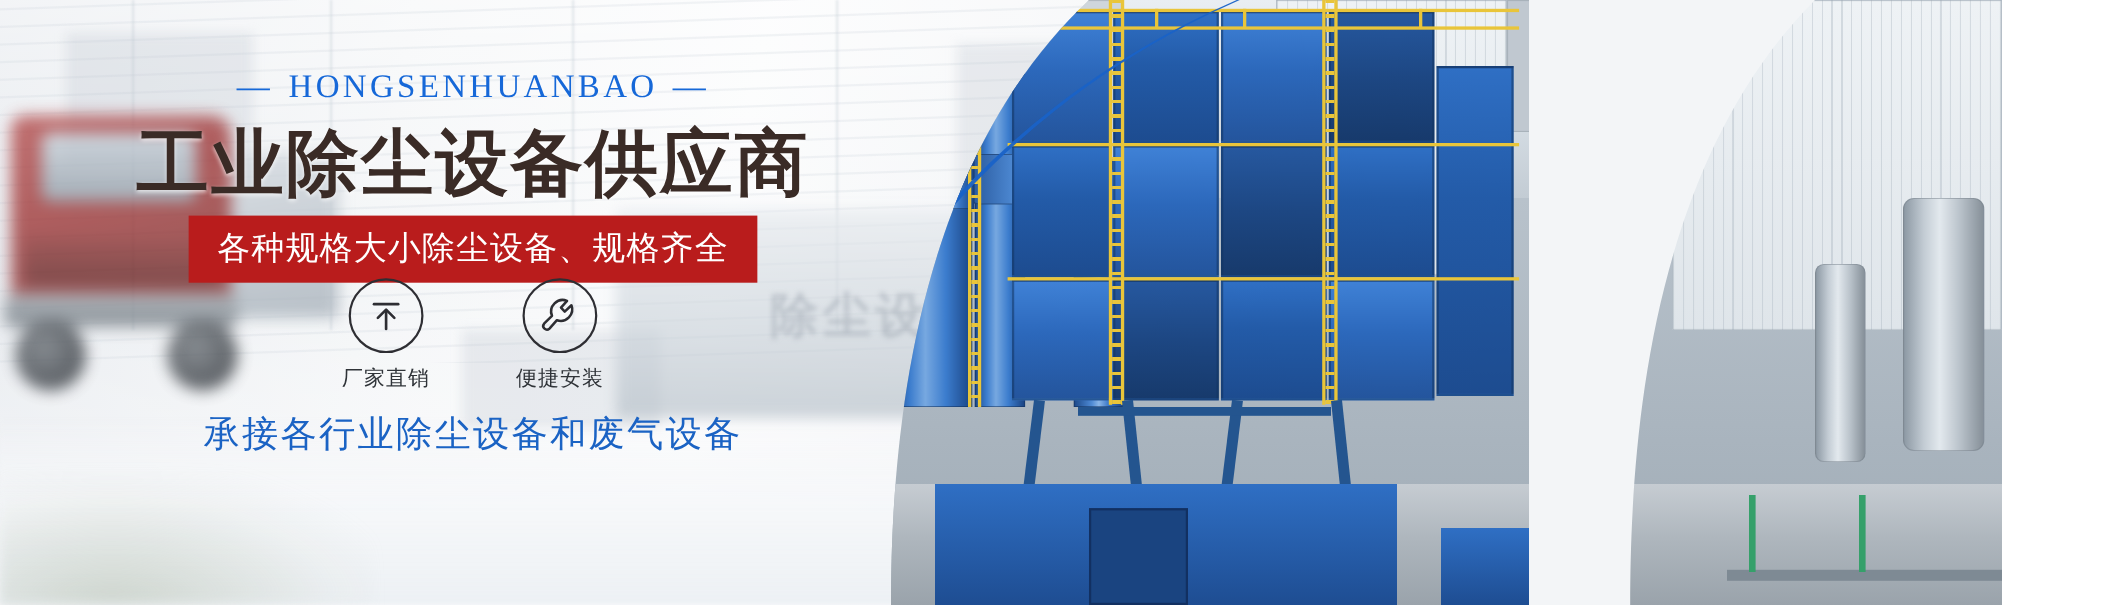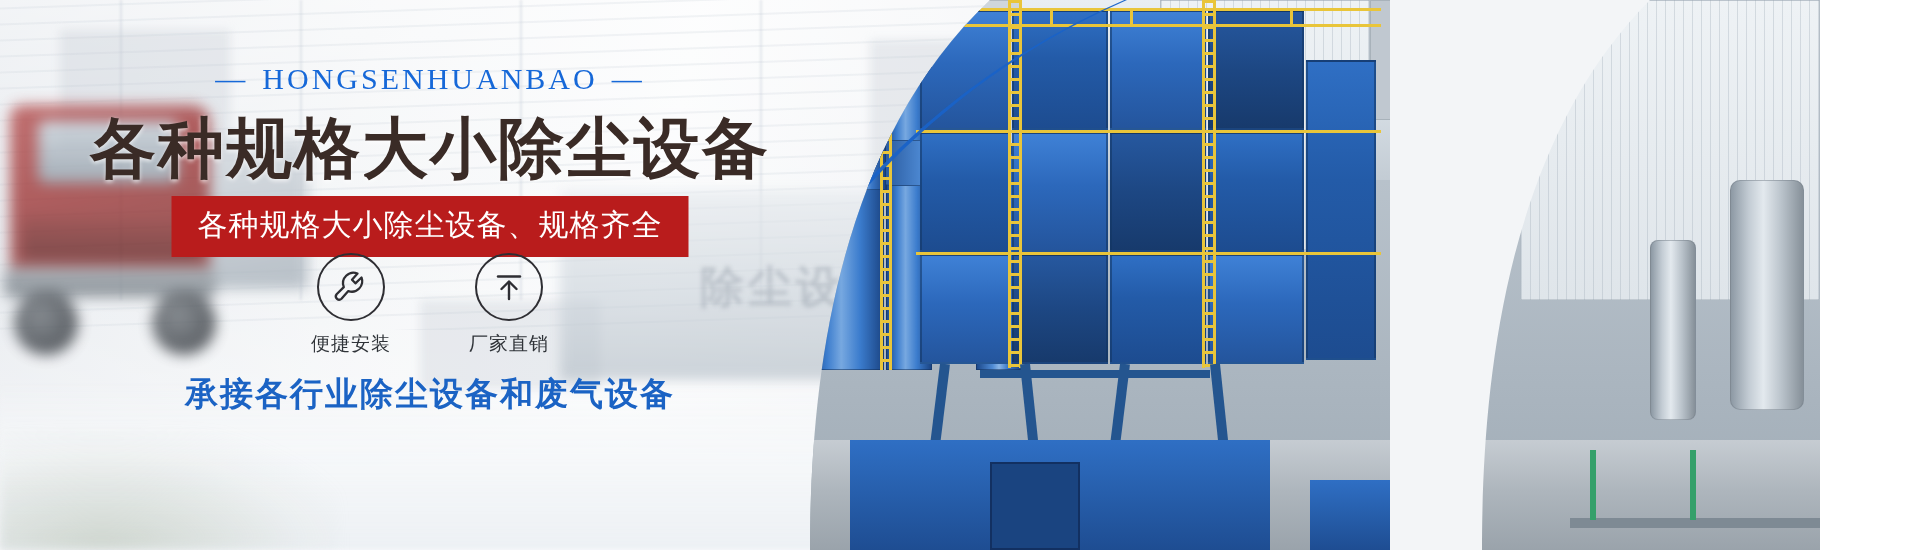--- a/index.html
+++ b/index.html
@@ -247,21 +247,21 @@
   }
   .circle svg { display:block; }
   .feature-label {
     margin-top:10px; font-size:19px; color:#2f3338; letter-spacing:1px;
     white-space:nowrap;
   }
 
   .tagline {
     position:absolute; left:0; top:372px; width:860px;
     text-align:center;
-    font-size:33px; font-weight:700; letter-spacing:2px;
+    font-size:33px; font-weight:400; letter-spacing:2px;
     color:#1b63c4;
     white-space:nowrap;
   }
 </style>
 </head>
 <body>
 
 <div id="banner">
 
   <div class="bg-left">
@@ -361,49 +361,49 @@
       <div class="sweep-line"></div>
     </div>
   </div>
 
   <div class="content">
 
     <div class="eyebrow">
       <span class="dash">—</span><span>HONGSENHUANBAO</span><span class="dash">—</span>
     </div>
 
-    <h1 class="headline">各种规格大小除尘设备</h1>
+    <h1 class="headline">工业除尘设备供应商</h1>
 
     <div class="subbar">各种规格大小除尘设备、规格齐全</div>
 
     <div class="features">
 
 
+
+      <div class="feature">
+        <div class="circle">
+          <svg width="40" height="40" viewBox="0 0 40 40">
+            <line x1="9" y1="9.5" x2="31" y2="9.5" stroke="#2e2e33" stroke-width="2.4" stroke-linecap="round"></line>
+            <line x1="20" y1="15" x2="20" y2="32" stroke="#2e2e33" stroke-width="2.4" stroke-linecap="round"></line>
+            <polyline points="12.5,22 20,14.5 27.5,22" fill="none" stroke="#2e2e33" stroke-width="2.4" stroke-linecap="round" stroke-linejoin="round"></polyline>
+          </svg>
+        </div>
+        <div class="feature-label">厂家直销</div>
+      </div>
 
       <div class="feature">
         <div class="circle">
           <svg width="42" height="42" viewBox="0 0 42 42">
             <path d="M27.5 7.5 l-5.5 6.2 3.4 3.6 6.1 -5.8
                      a10.5 10.5 0 0 1 -13.2 13.6
                      l-6.8 7.6 a3.3 3.3 0 0 1 -4.9 -4.4
                      l7.2 -7.2 A10.5 10.5 0 0 1 27.5 7.5 Z" fill="none" stroke="#2e2e33" stroke-width="2.3" stroke-linejoin="round" stroke-linecap="round"></path>
           </svg>
         </div>
         <div class="feature-label">便捷安装</div>
       </div>
 
-      <div class="feature">
-        <div class="circle">
-          <svg width="40" height="40" viewBox="0 0 40 40">
-            <line x1="9" y1="9.5" x2="31" y2="9.5" stroke="#2e2e33" stroke-width="2.4" stroke-linecap="round"></line>
-            <line x1="20" y1="15" x2="20" y2="32" stroke="#2e2e33" stroke-width="2.4" stroke-linecap="round"></line>
-            <polyline points="12.5,22 20,14.5 27.5,22" fill="none" stroke="#2e2e33" stroke-width="2.4" stroke-linecap="round" stroke-linejoin="round"></polyline>
-          </svg>
-        </div>
-        <div class="feature-label">厂家直销</div>
-      </div>
-
     </div>
 
     <div class="tagline">承接各行业除尘设备和废气设备</div>
   </div>
 
 </div>
 
 </body></html>

